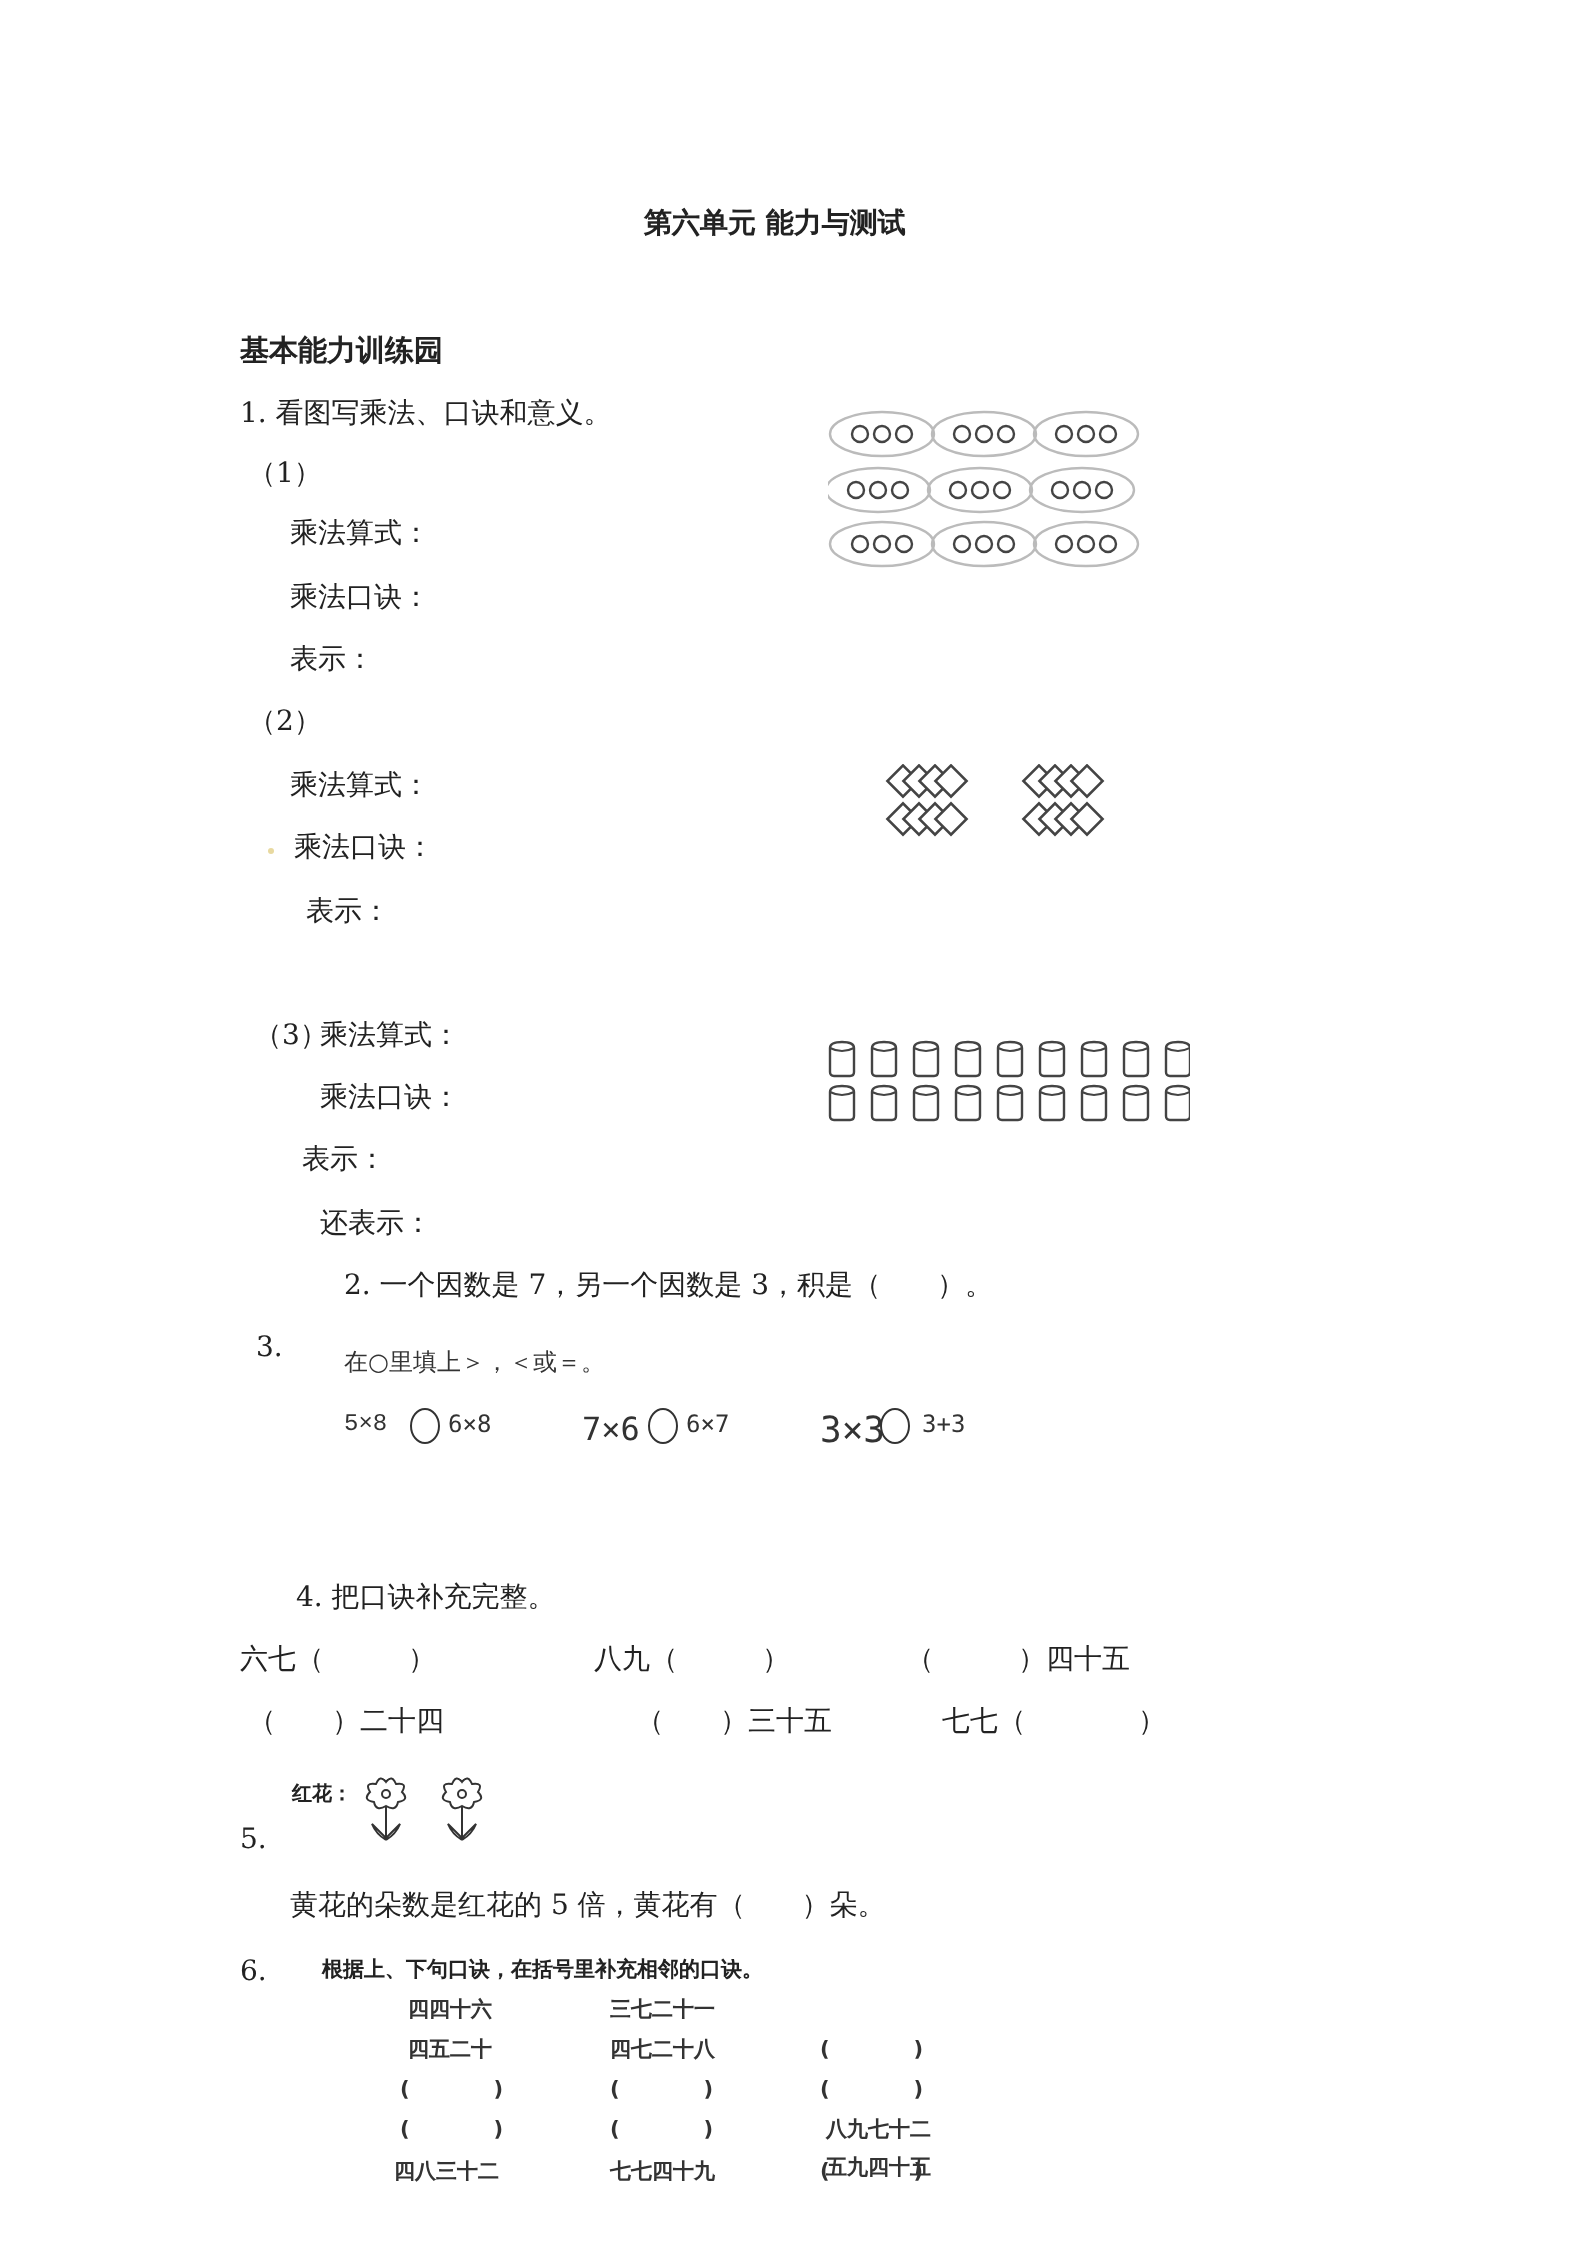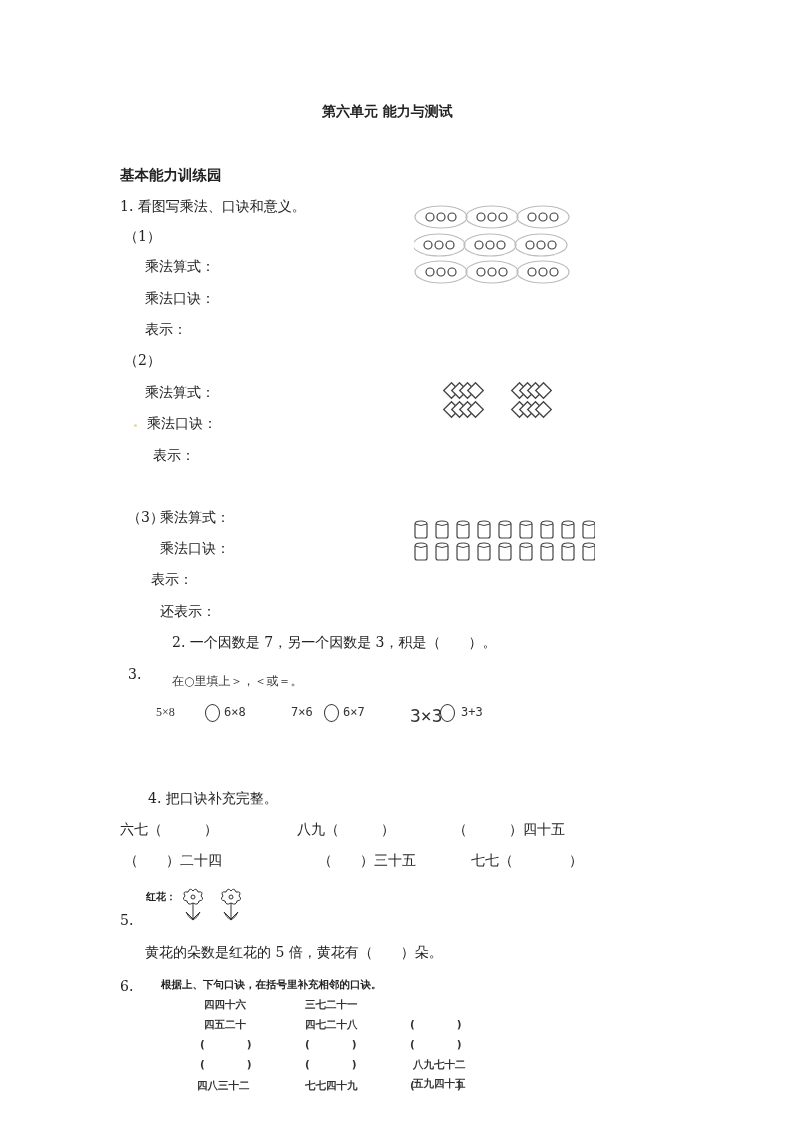--- a/index.html
+++ b/index.html
@@ -133,25 +133,25 @@
     <use href="#cup" x="130" y="24"></use>
     <use href="#cup" x="151" y="24"></use>
     <use href="#cup" x="172" y="24"></use>
 </svg>
 
 <div class="abs t14" style="left:128px; top:634px;margin-left:44px;">2. 一个因数是 7，另一个因数是 3，积是（　　）。</div>
 
 <div class="abs t14" style="left:128px; top:666px;">3.</div>
 <div class="abs hw" style="left:172px; top:673px;">在○里填上＞，＜或＝。</div>
 
-<div class="abs hw" style="left:156px; top:705px; font-family:Liberation Serif, serif; font-size:12px;">5×8</div>
+<div class="abs hw" style="left:172px; top:705px; font-family:Liberation Mono, monospace; font-size:12px;">5×8</div>
 <div class="abs" style="left:205px; top:704px; width:13px; height:16px; border:1.5px solid #333; border-radius:50%;"></div>
 <div class="abs hw" style="left:224px; top:705px; font-family:'DejaVu Sans Mono', monospace; font-size:12px;">6×8</div>
 
-<div class="abs hw" style="left:291px; top:705px; font-family:'DejaVu Sans Mono', monospace; font-size:12px;">7×6</div>
+<div class="abs hw" style="left:291px; top:705px; font-family:'DejaVu Sans Mono', monospace; font-size:16px;">7×6</div>
 <div class="abs" style="left:324px; top:704px; width:13px; height:16px; border:1.5px solid #333; border-radius:50%;"></div>
 <div class="abs hw" style="left:343px; top:705px; font-family:'DejaVu Sans Mono', monospace; font-size:12px;">6×7</div>
 
 <div class="abs hw" style="left:410px; top:705px; font-family:'DejaVu Sans Mono', monospace; font-size:18px;">3×3</div>
 <div class="abs" style="left:440px; top:704px; width:13px; height:16px; border:1.5px solid #333; border-radius:50%;"></div>
 <div class="abs hw" style="left:461px; top:705px; font-family:'DejaVu Sans Mono', monospace; font-size:12px;">3+3</div>
 
 <div class="abs t14" style="left:120px; top:790px;margin-left:28px;">4. 把口诀补充完整。</div>
 <div class="abs t14" style="left:120px; top:821px;">六七（　　　）</div>
 <div class="abs t14" style="left:297px; top:821px;">八九（　　　）</div>

